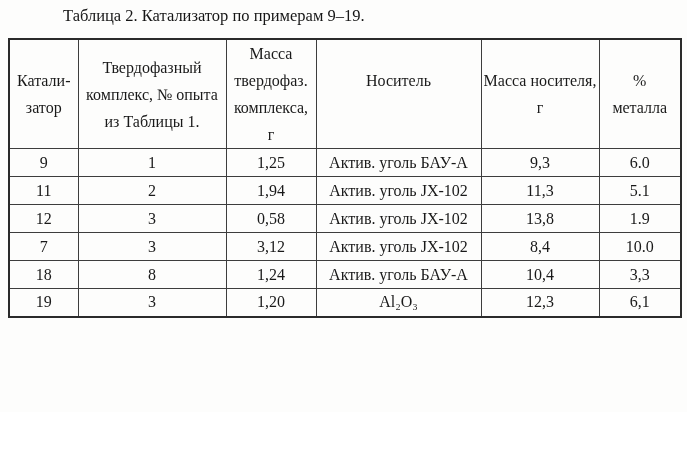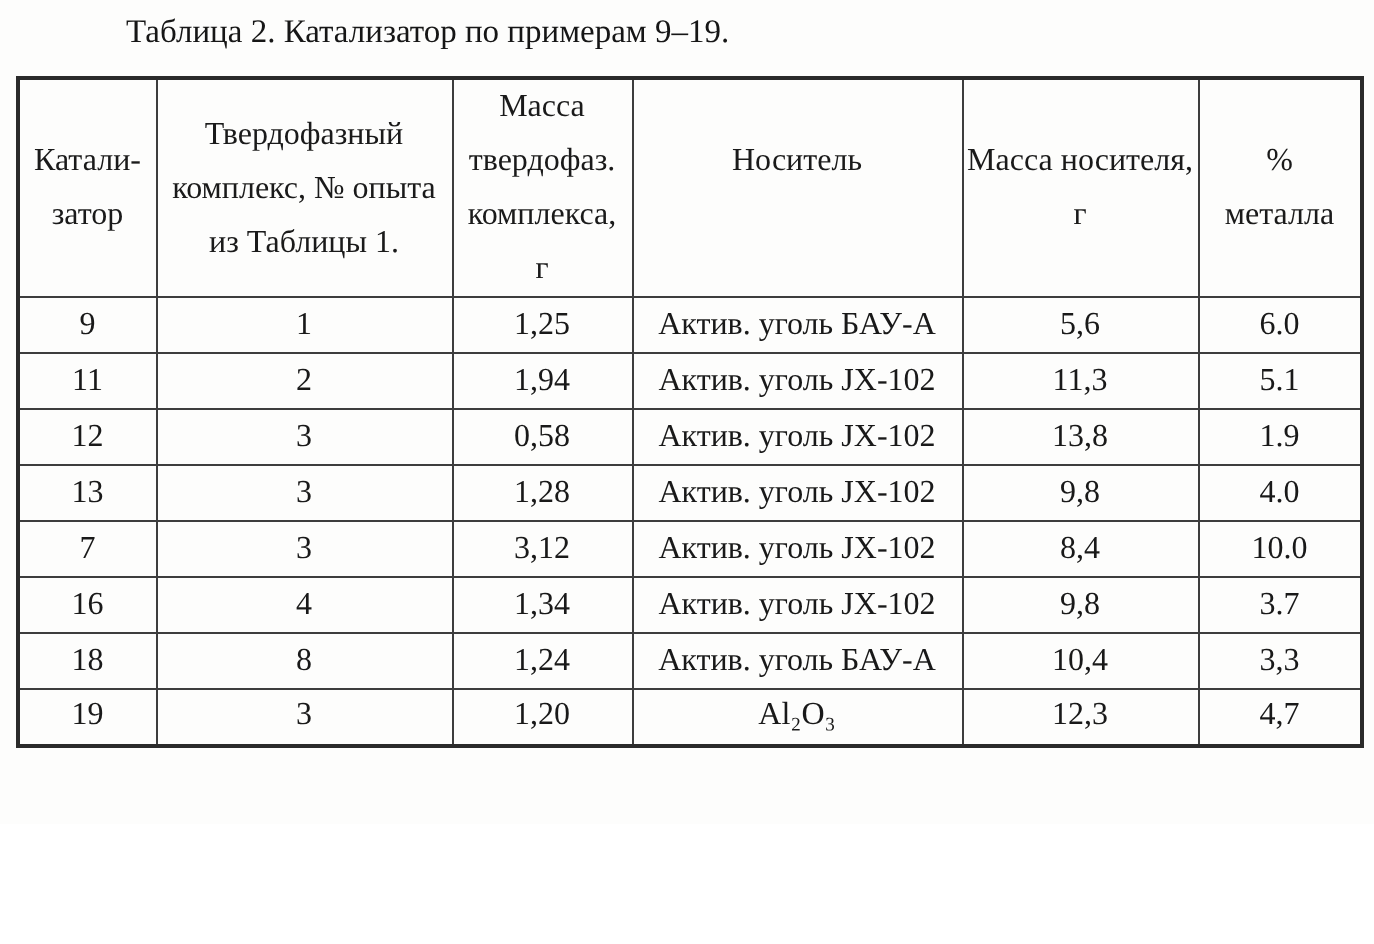--- a/index.html
+++ b/index.html
@@ -100,74 +100,58 @@
             <span class="hl">металла</span>
           </th>
         </tr>
     </thead>
     <tbody id="table-body">
         <tr>
           <td>9</td>
           <td>1</td>
           <td>1,25</td>
           <td>Актив. уголь БАУ-А</td>
-          <td>5,6</td>
+          <td>9,3</td>
           <td>6.0</td>
         </tr>
         <tr>
           <td>11</td>
           <td>2</td>
           <td>1,94</td>
           <td>Актив. уголь JX-102</td>
           <td>11,3</td>
           <td>5.1</td>
         </tr>
         <tr>
           <td>12</td>
           <td>3</td>
           <td>0,58</td>
           <td>Актив. уголь JX-102</td>
           <td>13,8</td>
           <td>1.9</td>
         </tr>
         <tr>
-          <td>13</td>
-          <td>3</td>
-          <td>1,28</td>
-          <td>Актив. уголь JX-102</td>
-          <td>9,8</td>
-          <td>4.0</td>
-        </tr>
-        <tr>
           <td>7</td>
           <td>3</td>
           <td>3,12</td>
           <td>Актив. уголь JX-102</td>
           <td>8,4</td>
           <td>10.0</td>
-        </tr>
-        <tr>
-          <td>16</td>
-          <td>4</td>
-          <td>1,34</td>
-          <td>Актив. уголь JX-102</td>
-          <td>9,8</td>
-          <td>3.7</td>
         </tr>
         <tr>
           <td>18</td>
           <td>8</td>
           <td>1,24</td>
           <td>Актив. уголь БАУ-А</td>
           <td>10,4</td>
           <td>3,3</td>
         </tr>
         <tr>
           <td>19</td>
           <td>3</td>
           <td>1,20</td>
           <td>Al₂O₃</td>
           <td>12,3</td>
-          <td>4,7</td>
+          <td>6,1</td>
         </tr>
       </tbody>
   </table>
 </div>
 
 </body></html>

